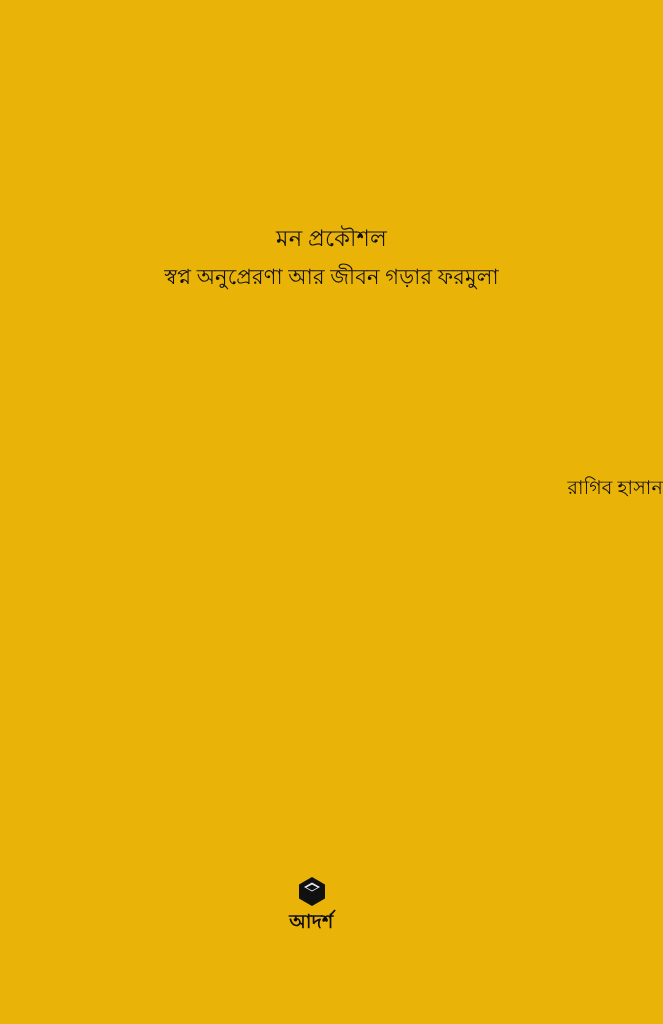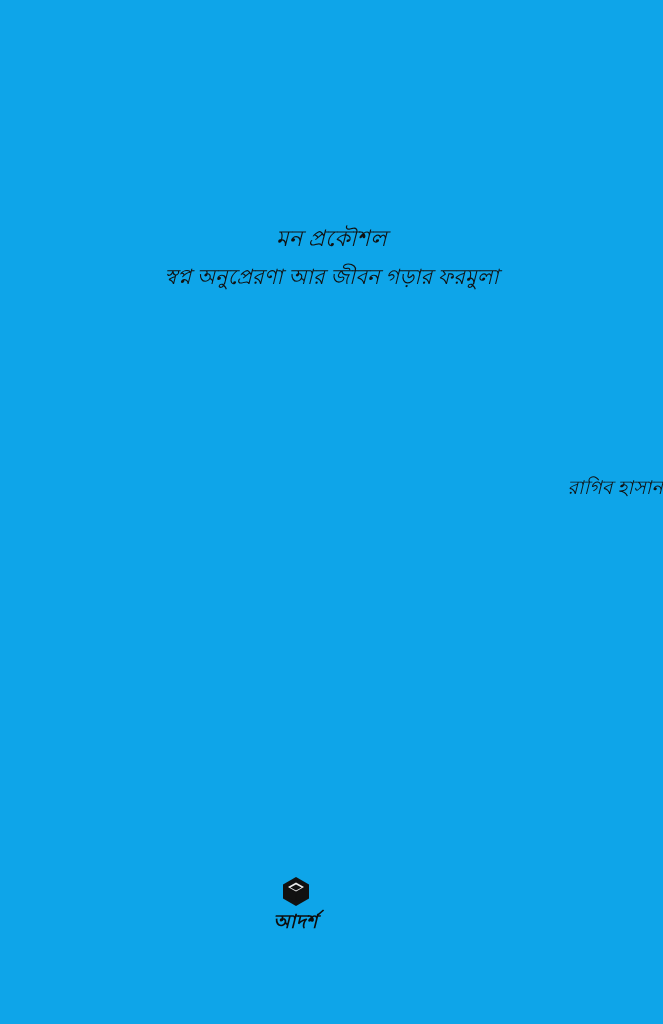--- a/index.html
+++ b/index.html
@@ -12,22 +12,21 @@
     height: 1024px;
     position: relative;
     font-family: "Liberation Serif", "DejaVu Serif", serif;
     color: #141414;
     overflow: hidden;
   }
 
   .page {
     position: absolute;
     inset: 0;
-    background: #0ea5e9;
-    font-style: italic;
+    background: #eab308;
   }
 
   .title-block {
     position: absolute;
     top: 222px;
     left: 0;
     width: 663px;
     text-align: center;
   }
 
@@ -59,21 +58,21 @@
   .author-name {
     font-size: 19px;
     line-height: 28px;
     color: #111111;
     letter-spacing: 0.2px;
   }
 
   .publisher-block {
     position: absolute;
     top: 874px;
-    left: 0;
+    left: 16px;
     width: 591px;
     text-align: center;
   }
 
   .publisher-mark {
     display: block;
     margin: 0 auto 2px auto;
     width: 34px;
     height: 34px;
   }

